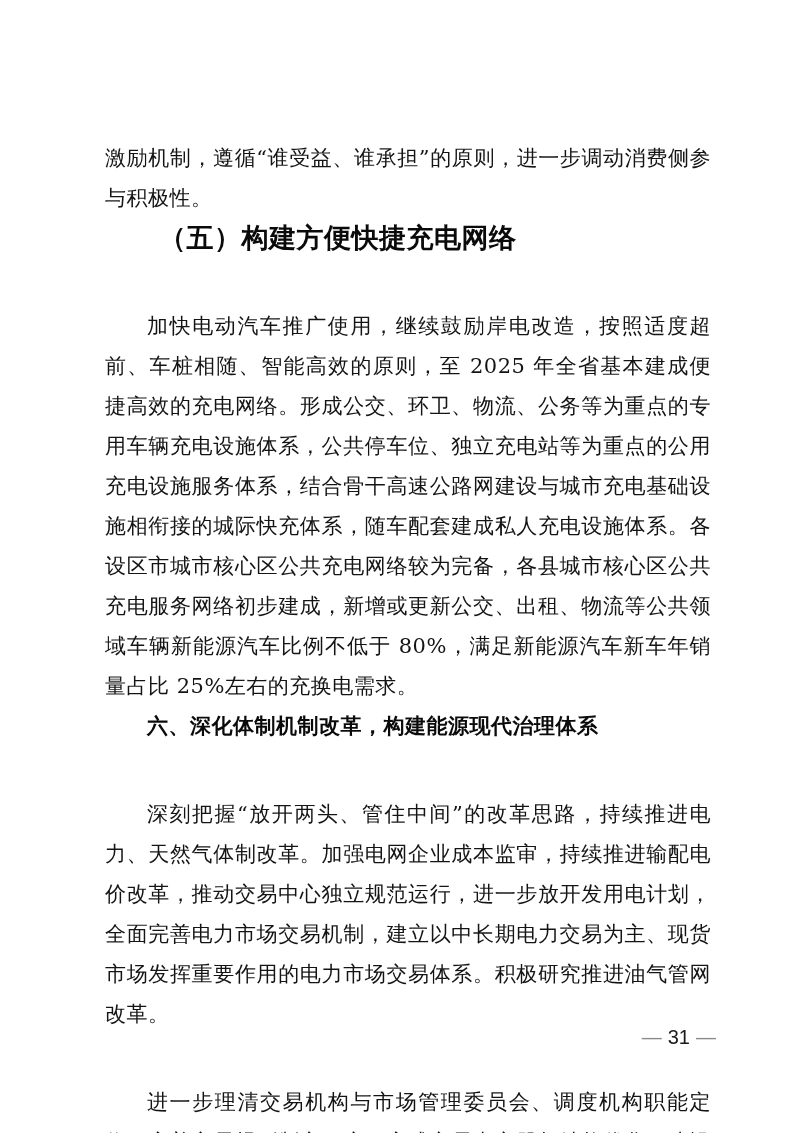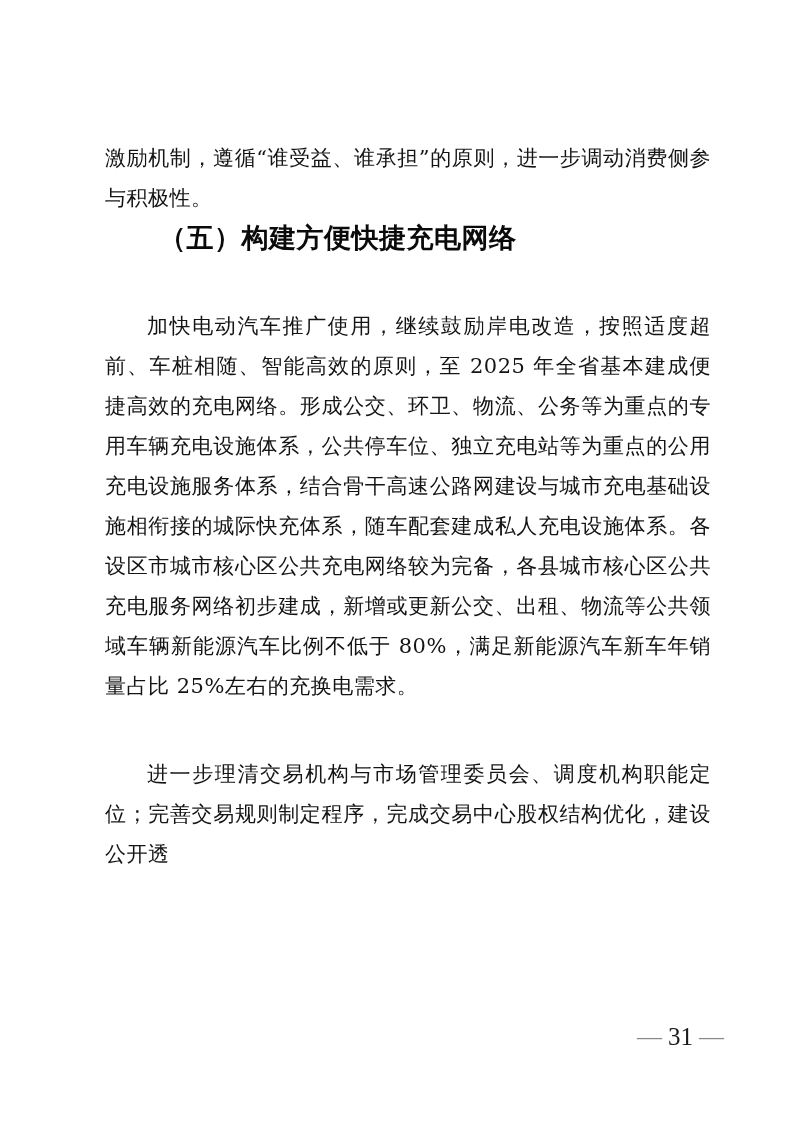--- a/index.html
+++ b/index.html
@@ -50,23 +50,23 @@
     font-weight: bold;
     font-size: 21px;
     line-height: 40px;
     text-indent: 2em;
     color: #0a0a0a;
     letter-spacing: 0.5px;
   }
   .page-footer {
     position: absolute;
     top: 1022px;
-    right: 70px;
-    font-family: Liberation Serif, serif;
-    font-size: 25px;
+    right: 78px;
+    font-family: Liberation Sans, sans-serif;
+    font-size: 20px;
     line-height: 30px;
     color: #1a1a1a;
     white-space: nowrap;
   }
   .page-footer .dash {
     color: #8a8a8a;
     padding: 0 6px;
   }
 </style>
 </head>
@@ -75,21 +75,23 @@
 <div class="page">
 
   <div class="content">
 
     <p class="body-para">激励机制，遵循“谁受益、谁承担”的原则，进一步调动消费侧参与积极性。</p>
 
     <p class="heading-kai">（五）构建方便快捷充电网络</p>
 
     <p class="body-para indent-2em">加快电动汽车推广使用，继续鼓励岸电改造，按照适度超前、车桩相随、智能高效的原则，至 2025 年全省基本建成便捷高效的充电网络。形成公交、环卫、物流、公务等为重点的专用车辆充电设施体系，公共停车位、独立充电站等为重点的公用充电设施服务体系，结合骨干高速公路网建设与城市充电基础设施相衔接的城际快充体系，随车配套建成私人充电设施体系。各设区市城市核心区公共充电网络较为完备，各县城市核心区公共充电服务网络初步建成，新增或更新公交、出租、物流等公共领域车辆新能源汽车比例不低于 80%，满足新能源汽车新车年销量占比 25%左右的充换电需求。</p>
 
+    <p class="heading-hei">六、深化体制机制改革，构建能源现代治理体系</p>
 
+    <p class="body-para indent-2em">深刻把握“放开两头、管住中间”的改革思路，持续推进电力、天然气体制改革。加强电网企业成本监审，持续推进输配电价改革，推动交易中心独立规范运行，进一步放开发用电计划，全面完善电力市场交易机制，建立以中长期电力交易为主、现货市场发挥重要作用的电力市场交易体系。积极研究推进油气管网改革。</p>
 
 
     <p class="body-para indent-2em">进一步理清交易机构与市场管理委员会、调度机构职能定位；完善交易规则制定程序，完成交易中心股权结构优化，建设公开透</p>
 
   </div>
 
   <div class="page-footer">
     <span class="dash">—</span><span>31</span><span class="dash">—</span>
   </div>
 

